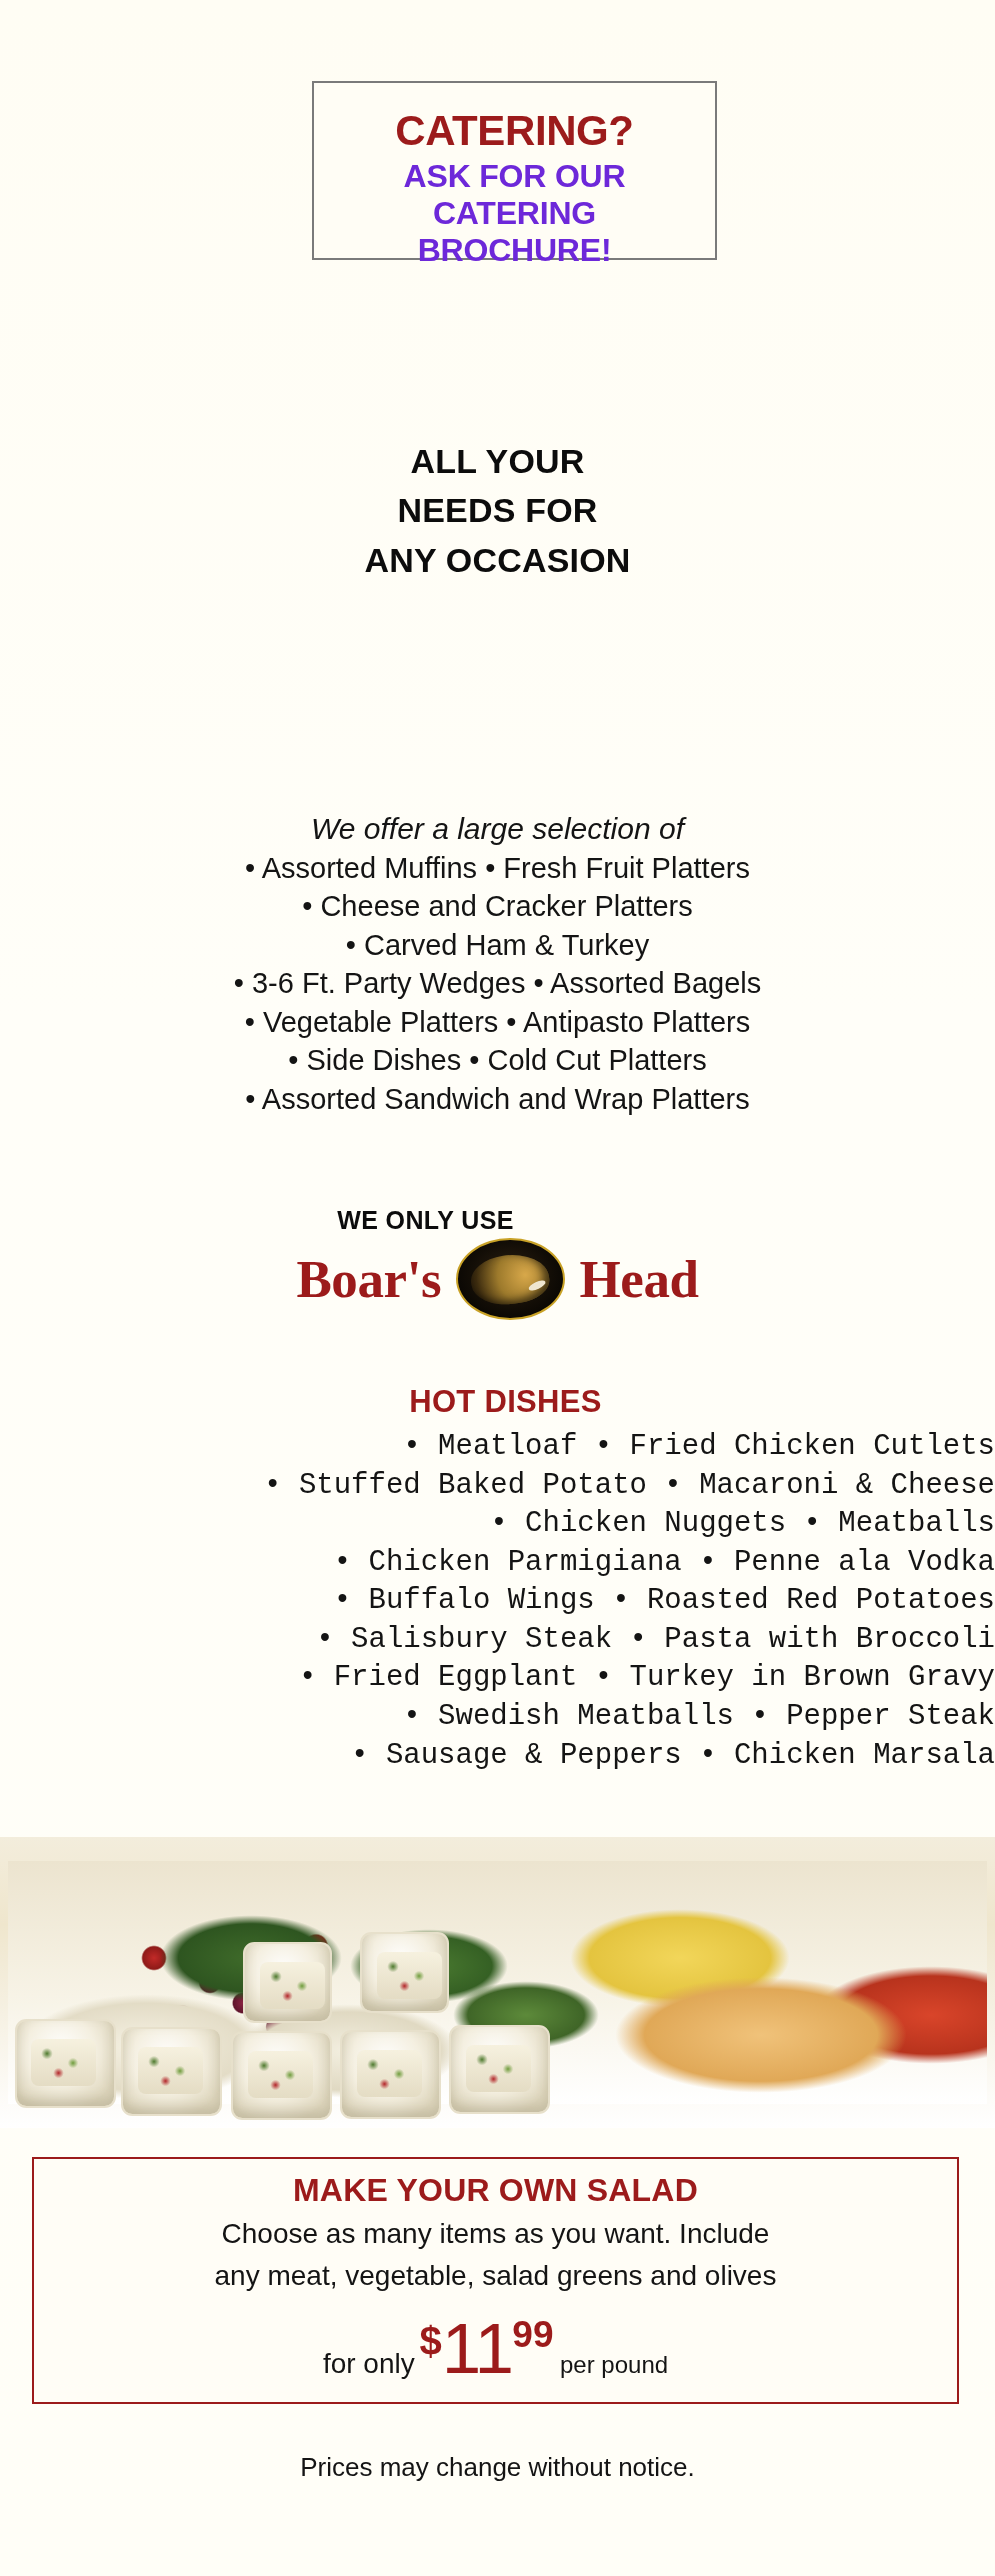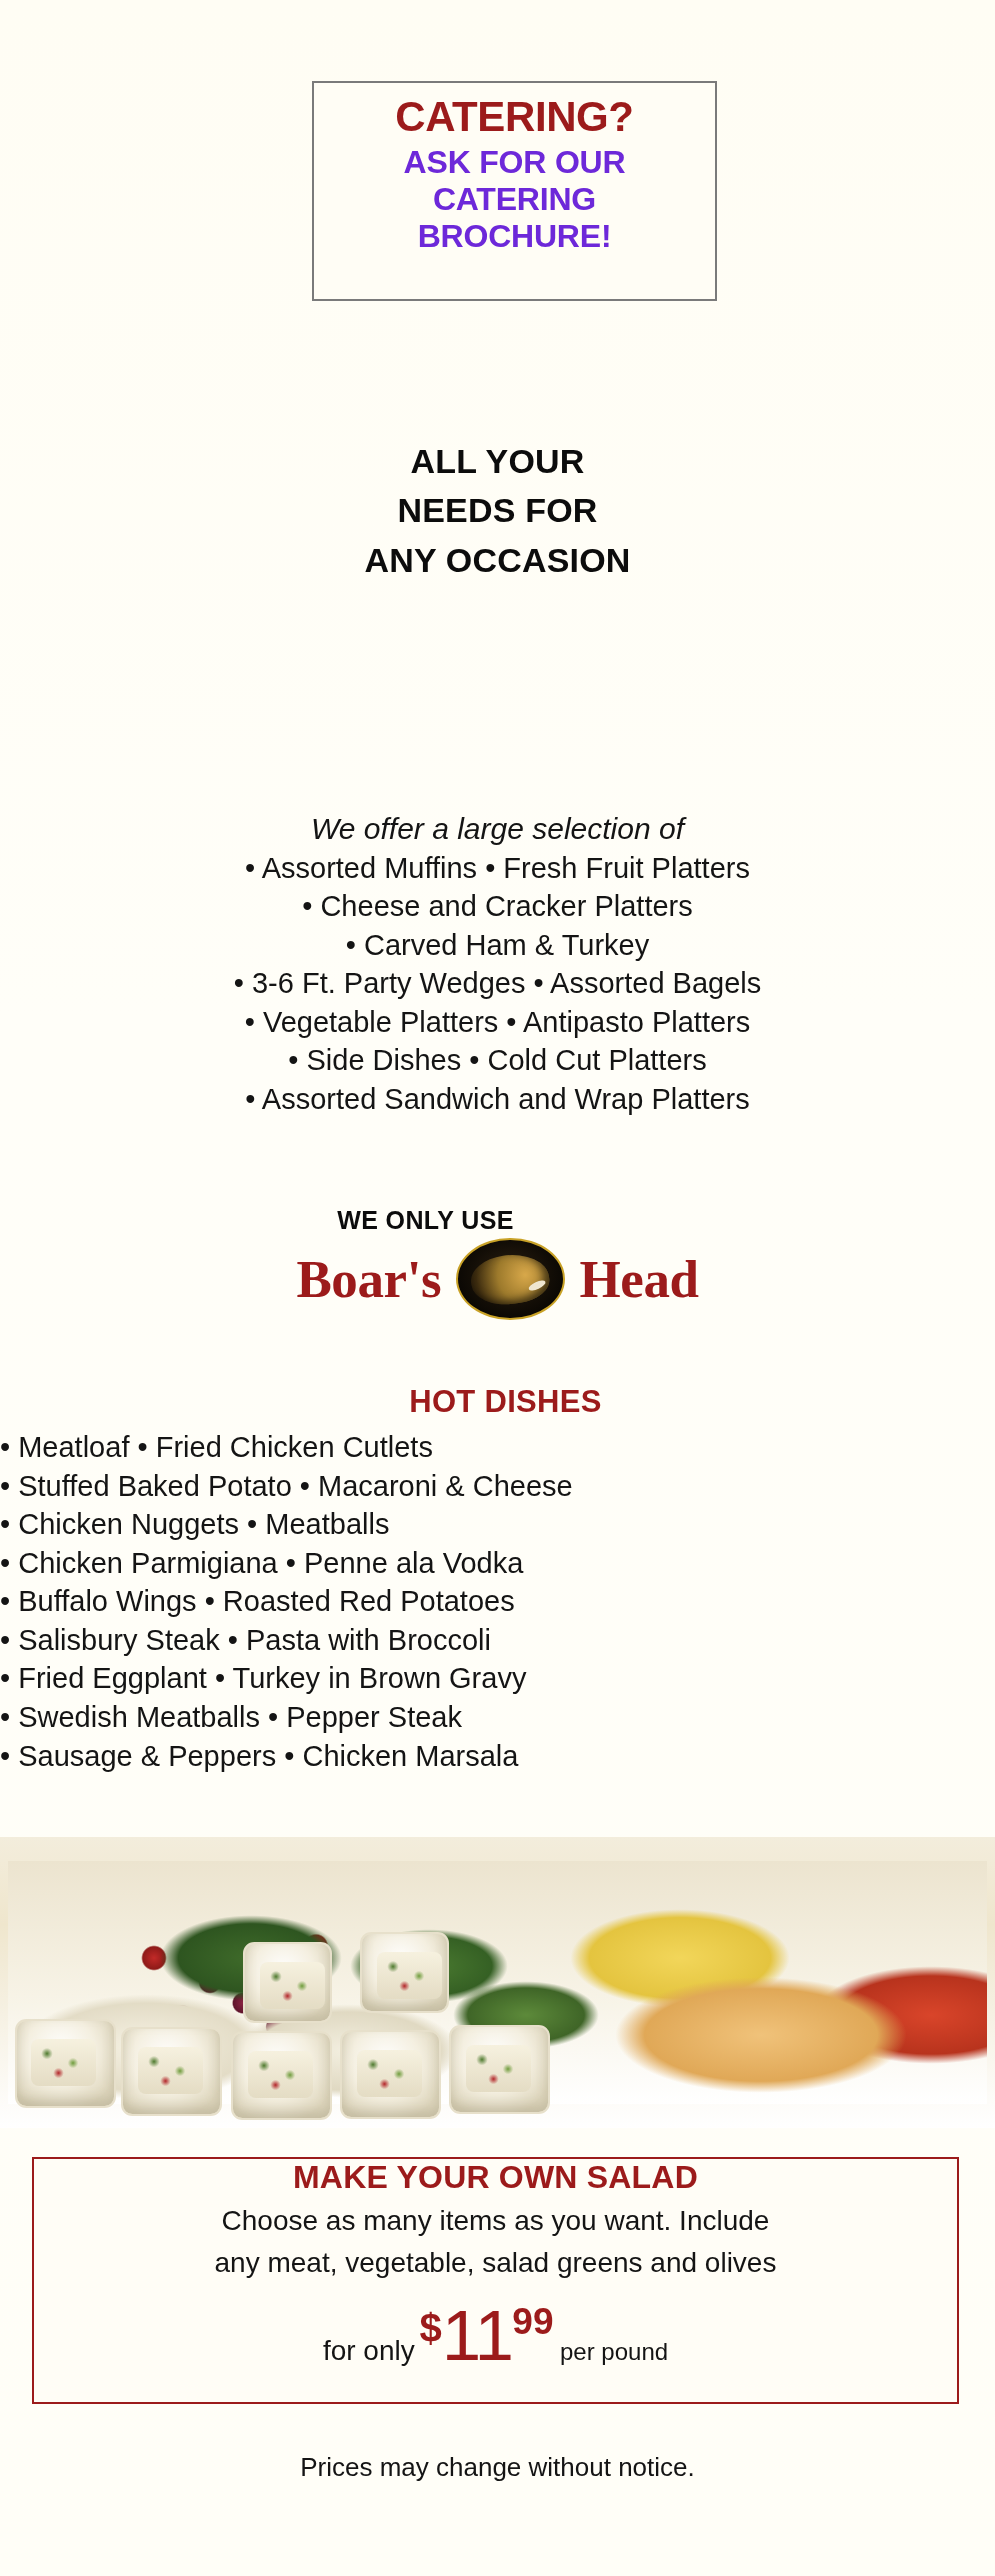--- a/index.html
+++ b/index.html
@@ -21,26 +21,26 @@
     position: relative;
     background: linear-gradient(180deg, #fffdf4 0%, #fffef8 40%, #fffef7 100%);
   }
 
   
   .catering-box {
     position: absolute;
     left: 312px;
     top: 81px;
     width: 405px;
-    height: 220px;
+    height: 179px;
     border: 2.4px solid #7a7a7a;
     background: #fffdf5;
     box-sizing: border-box;
     text-align: center;
-    padding-top: 12px;
+    padding-top: 26px;
   }
   .catering-title {
     font-size: 42px;
     font-weight: bold;
     color: #9c1b1b;
     letter-spacing: -0.4px;
     line-height: 1.05;
   }
   .catering-sub {
     font-size: 32px;
@@ -156,21 +156,22 @@
     font-size: 31px;
     font-weight: bold;
     color: #9c1b1b;
     letter-spacing: 0.3px;
   }
   .hot-list {
     position: absolute;
     left: 0;
     top: 1428px;
     width: 995px;
-    text-align: left;
+    text-align: right;
+    font-family: Liberation Mono, monospace;
   }
   .hot-list div {
     font-size: 29px;
     color: #141414;
     line-height: 1.33;
   }
 
   
   .photo {
     position: absolute;
@@ -238,20 +239,21 @@
     border: 2.4px solid #9c1b1b;
     background: #fffdf6;
     box-sizing: border-box;
     text-align: center;
   }
   .salad-title {
     font-size: 32px;
     font-weight: bold;
     color: #9c1b1b;
     letter-spacing: 0.2px;
+    margin-top: 13px;
   }
   .salad-text {
     font-size: 28px;
     color: #141414;
     line-height: 1.3;
     margin-top: 6.5px;
   }
   .price-row {
     margin-top: 13px;
     display: flex;

